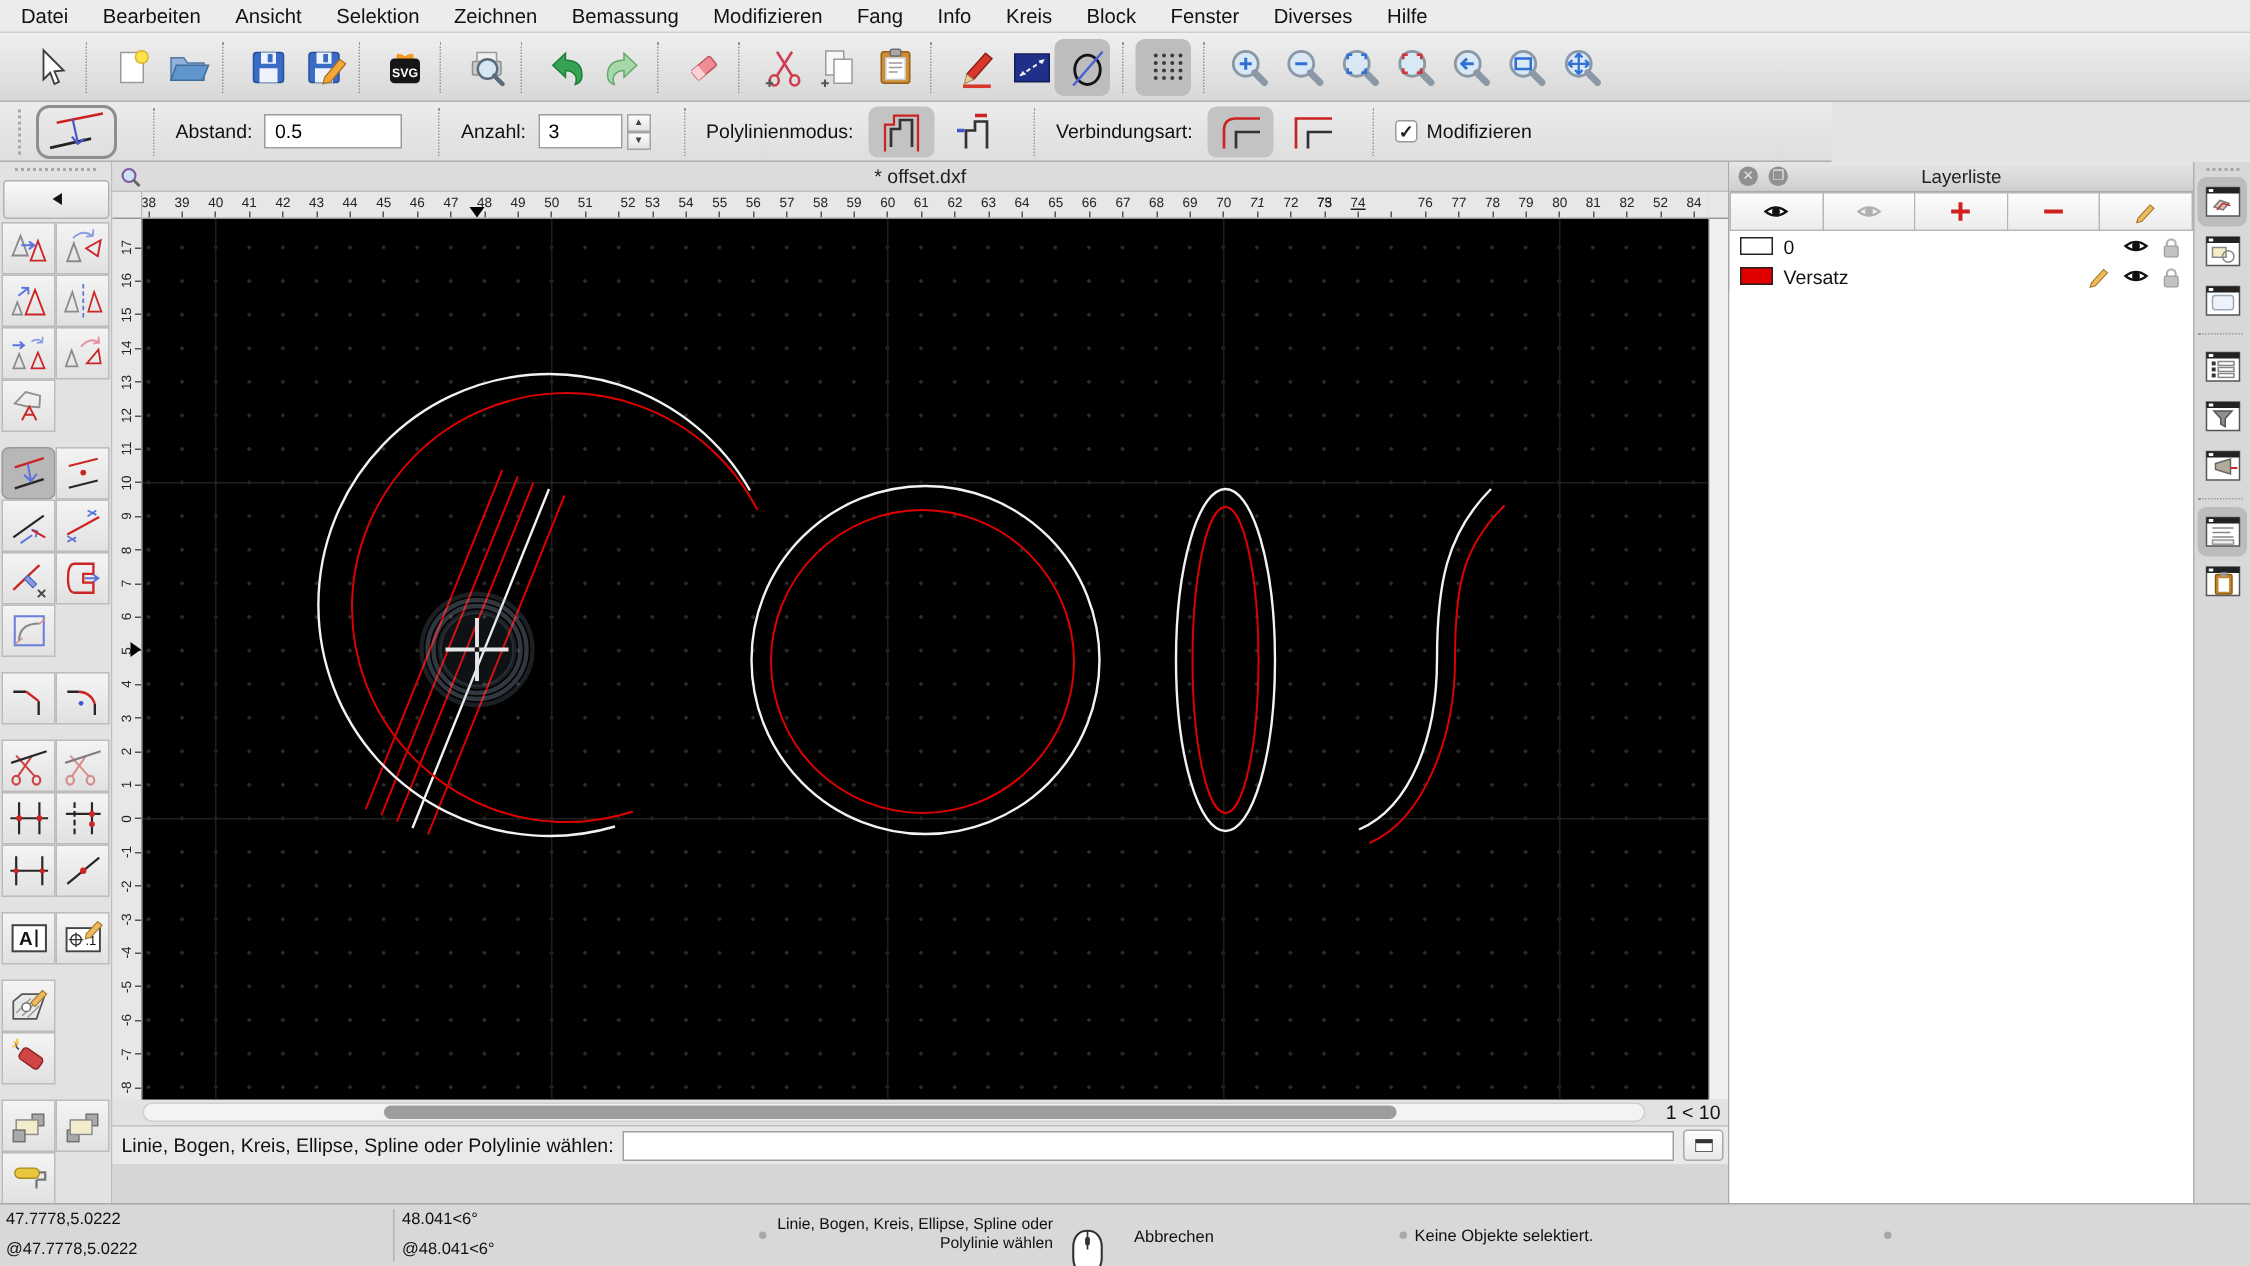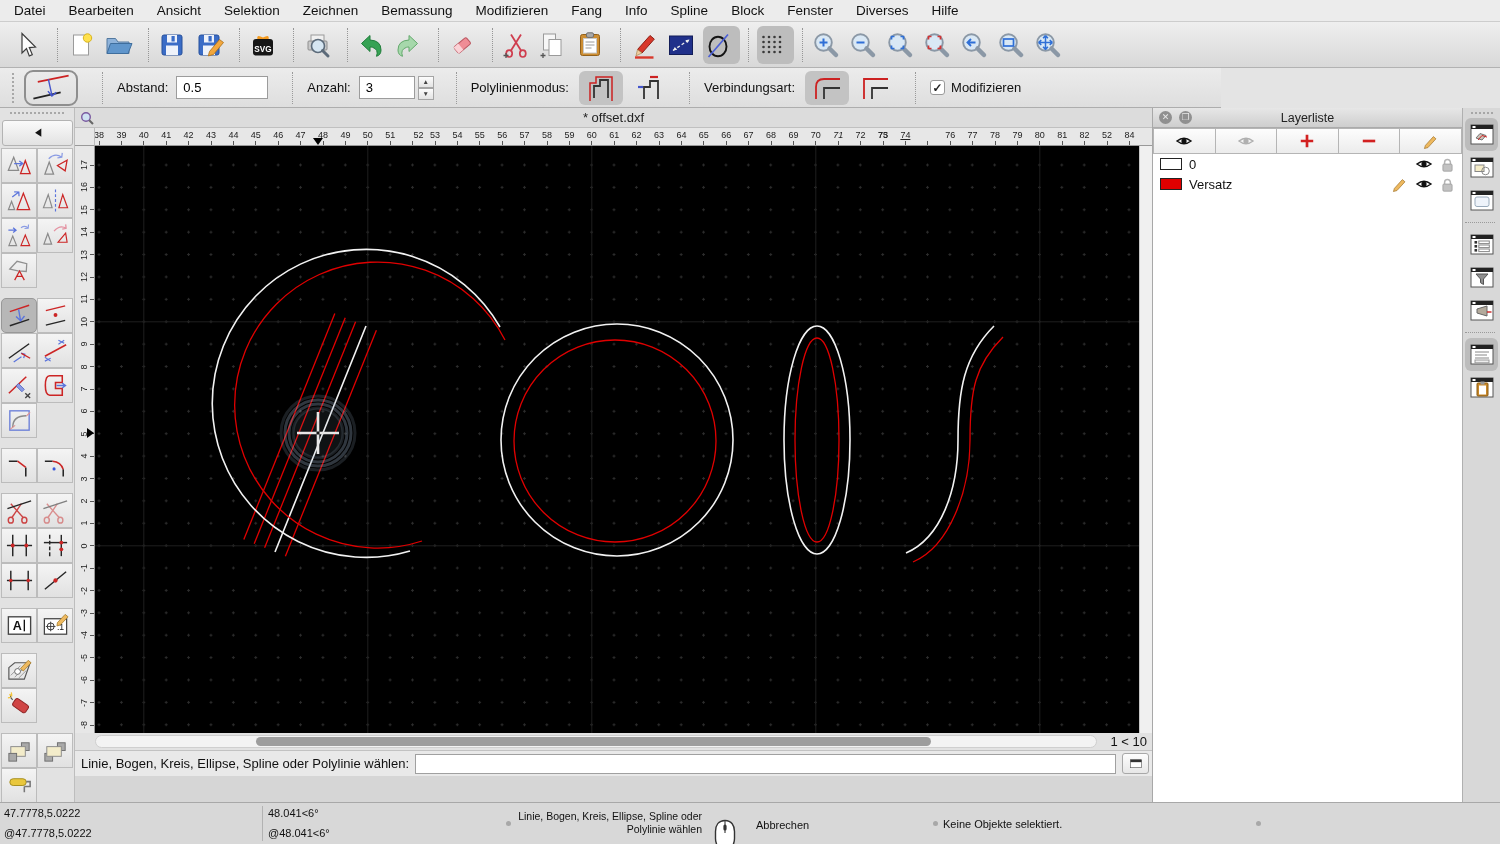--- a/index.html
+++ b/index.html
@@ -11,21 +11,21 @@
   
   #menu-bar { position:absolute; top:0; left:0; width:1500px; height:22px; background:#ececec;
     border-bottom:1px solid #cdcdcd; display:flex; align-items:center; padding-left:14px; gap:23px;
     font-size:13.5px; }
   .menu-item { white-space:nowrap; }
 
   
   #main-toolbar { position:absolute; top:22px; left:0; width:1500px; height:46px;
     background:linear-gradient(#efefef,#d8d8d8); border-bottom:1px solid #b2b2b2;
     display:flex; align-items:center; padding-left:12px; }
-  .tbtn { width:37px; height:38px; border-radius:6px; display:flex; align-items:center; justify-content:flex-start; flex:none; }
+  .tbtn { width:37px; height:38px; border-radius:6px; display:flex; align-items:center; justify-content:flex-end; flex:none; }
   .tbtn.active { background:#bdbdbd; }
   .tbtn svg { width:30px; height:30px; }
   .tb-sep { height:34px; border-left:1px dotted #969696; margin:0 8px; flex:none; }
 
   
   #options-toolbar { position:absolute; top:68px; left:0; width:1221px; height:40px;
     background:linear-gradient(#ececec,#dedede); border-bottom:1px solid #adadad;
     display:flex; align-items:center; padding-left:12px; font-size:13px; }
   #tool-main-btn { width:54px; height:36px; border:2px solid #8e8e8e; border-radius:9px;
     display:flex; align-items:center; justify-content:center; margin-right:14px; background:transparent; }
@@ -136,21 +136,21 @@
 <div id="menu-bar">
     <div class="menu-item">Datei</div>
     <div class="menu-item">Bearbeiten</div>
     <div class="menu-item">Ansicht</div>
     <div class="menu-item">Selektion</div>
     <div class="menu-item">Zeichnen</div>
     <div class="menu-item">Bemassung</div>
     <div class="menu-item">Modifizieren</div>
     <div class="menu-item">Fang</div>
     <div class="menu-item">Info</div>
-    <div class="menu-item">Spline</div>
+    <div class="menu-item">Kreis</div>
     <div class="menu-item">Block</div>
     <div class="menu-item">Fenster</div>
     <div class="menu-item">Diverses</div>
     <div class="menu-item">Hilfe</div>
   </div>
 
 <div id="main-toolbar">
     <div class="tbtn">
       <svg viewBox="0 0 30 30">
         <path d="M10 3.5 L10 23 L14.5 18.5 L17.3 26 L20.3 24.6 L17.3 17.6 L23.5 17 Z" fill="#fcfcfc" stroke="#3c3c3c" stroke-width="1.2"></path>

